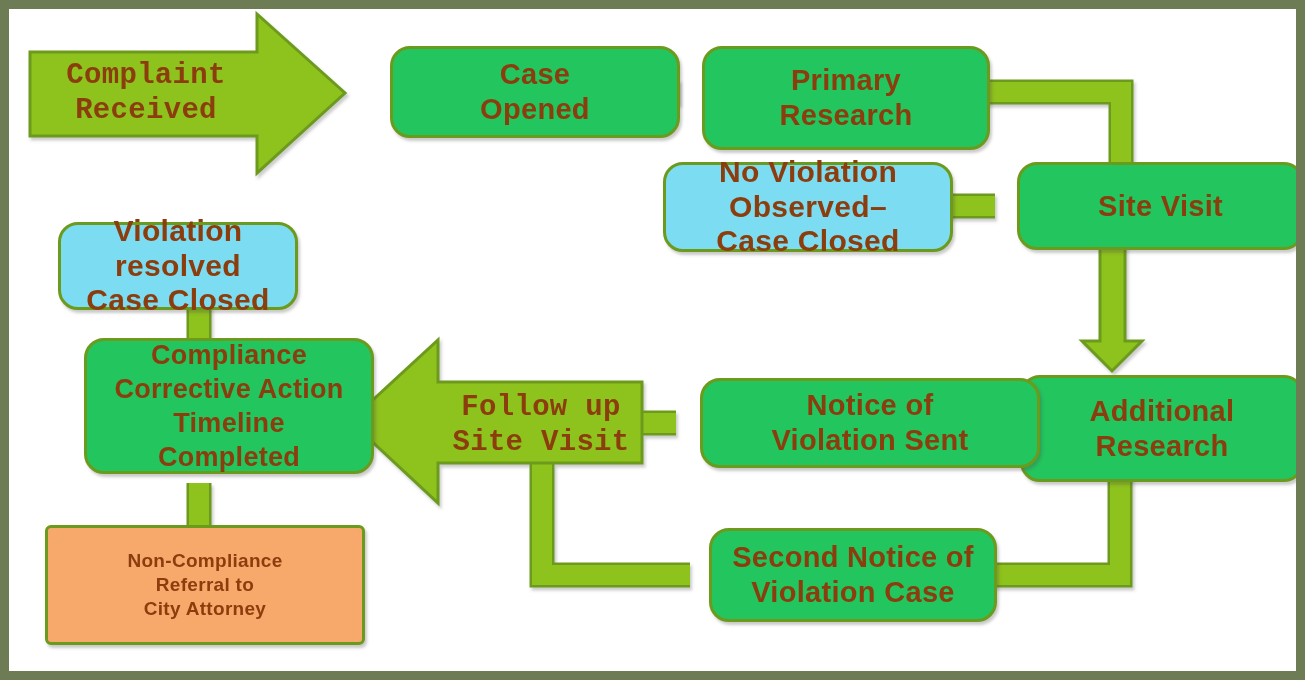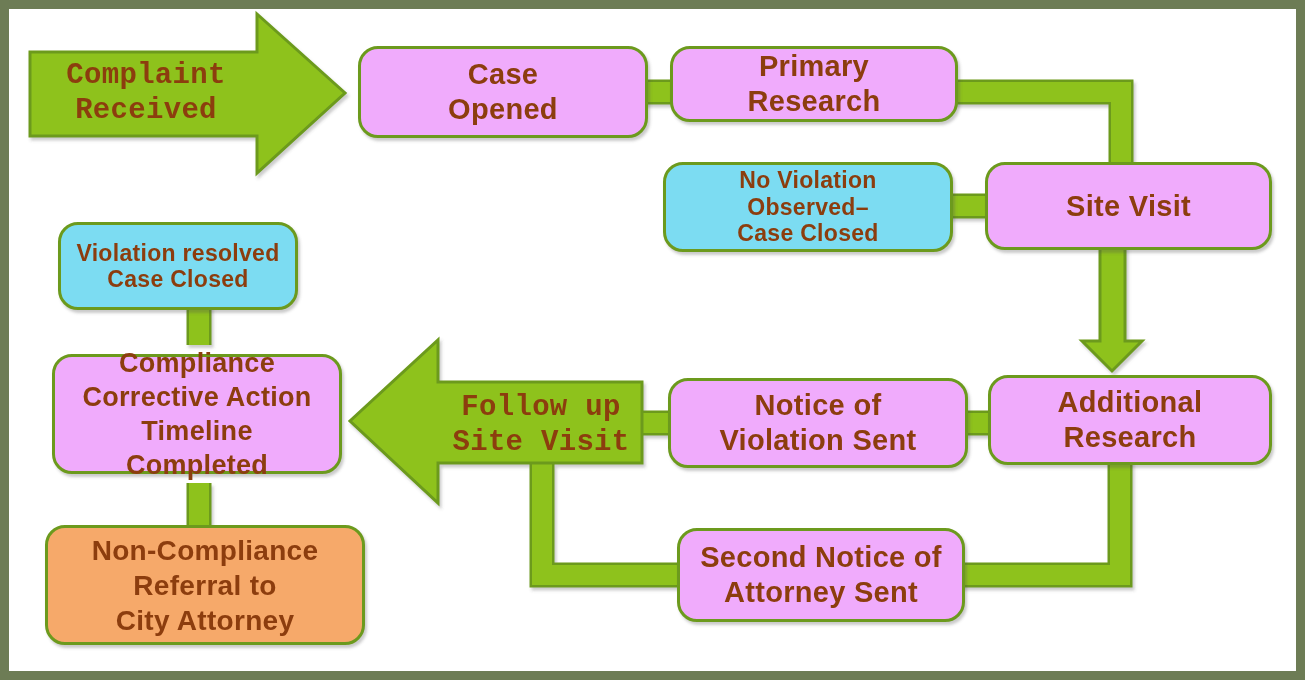--- a/index.html
+++ b/index.html
@@ -19,26 +19,26 @@
   .node{
     position:absolute;
     display:flex;align-items:center;justify-content:center;
     text-align:center;white-space:pre-line;
     font-weight:bold;color:#8c3d0e;
     border:3px solid #6c9a1d;border-radius:20px;
     box-sizing:border-box;
     box-shadow:2px 3px 3px rgba(80,80,80,0.3);
     font-size:29px;line-height:1.2;letter-spacing:0.3px;
   }
-  .green{background:#f0abfc;}
+  .green{background:#22c55e;margin-left:32px;}
   .blue{background:#7cdcf2;}
   .orange{background:#f6a96a;}
-  .fs26{font-size:23px;line-height:1.15;}
+  .fs26{font-size:30px;line-height:1.15;}
   .fs27{font-size:27px;line-height:1.26;}
-  .fs28{font-size:28px;line-height:1.25;}
+  .fs28{font-size:19px;line-height:1.25;border-radius:6px;}
   .arrow-label{
     position:absolute;
     display:flex;align-items:center;justify-content:center;
     text-align:center;white-space:pre-line;
     font-weight:bold;color:#8c3d0e;
     font-size:29px;line-height:1.2;letter-spacing:0.3px;font-family:Liberation Mono, monospace;
   }
 </style>
 </head>
 <body>
@@ -92,42 +92,42 @@
 
       <polygon class="block-arrow" points="21,43 248,43 248,5 336,84 248,164 248,127 21,127"></polygon>
       <polygon class="block-arrow" points="1091,237 1116,237 1116,332 1133,332 1103,362 1073,332 1091,332"></polygon>
       <polygon class="block-arrow" points="633,373 429,373 429,331 341,412 429,494 429,454 633,454"></polygon>
     </g>
   </svg>
 
   <div class="node green" style="left:349px;top:37px;width:290px;height:92px">Case
 Opened</div>
 
-  <div class="node green" style="left:661px;top:37px;width:288px;height:76px">Primary
+  <div class="node green" style="left:661px;top:37px;width:288px;height:104px">Primary
 Research</div>
 
   <div class="node green" style="left:976px;top:153px;width:287px;height:88px">Site Visit</div>
 
   <div class="node blue fs26" style="left:654px;top:153px;width:290px;height:90px">No Violation
 Observed–
 Case Closed</div>
 
-  <div class="node green" style="left:979px;top:366px;width:284px;height:90px">Additional
+  <div class="node green" style="left:979px;top:366px;width:284px;height:107px">Additional
 Research</div>
 
-  <div class="node green" style="left:659px;top:369px;width:300px;height:90px">Notice of
+  <div class="node green" style="left:659px;top:369px;width:340px;height:90px">Notice of
 Violation Sent</div>
 
   <div class="node green" style="left:668px;top:519px;width:288px;height:94px">Second Notice of
-Attorney Sent</div>
+Violation Case</div>
 
   <div class="node blue fs26" style="left:49px;top:213px;width:240px;height:88px">Violation resolved
 Case Closed</div>
 
-  <div class="node green fs27" style="left:43px;top:345px;width:290px;height:120px">Compliance
+  <div class="node green fs27" style="left:43px;top:329px;width:290px;height:136px">Compliance
 Corrective Action
 Timeline
 Completed</div>
 
   <div class="node orange fs28" style="left:36px;top:516px;width:320px;height:120px">Non-Compliance
 Referral to
 City Attorney</div>
 
   <div class="arrow-label" style="left:26px;top:43px;width:222px;height:84px">Complaint
 Received</div>

